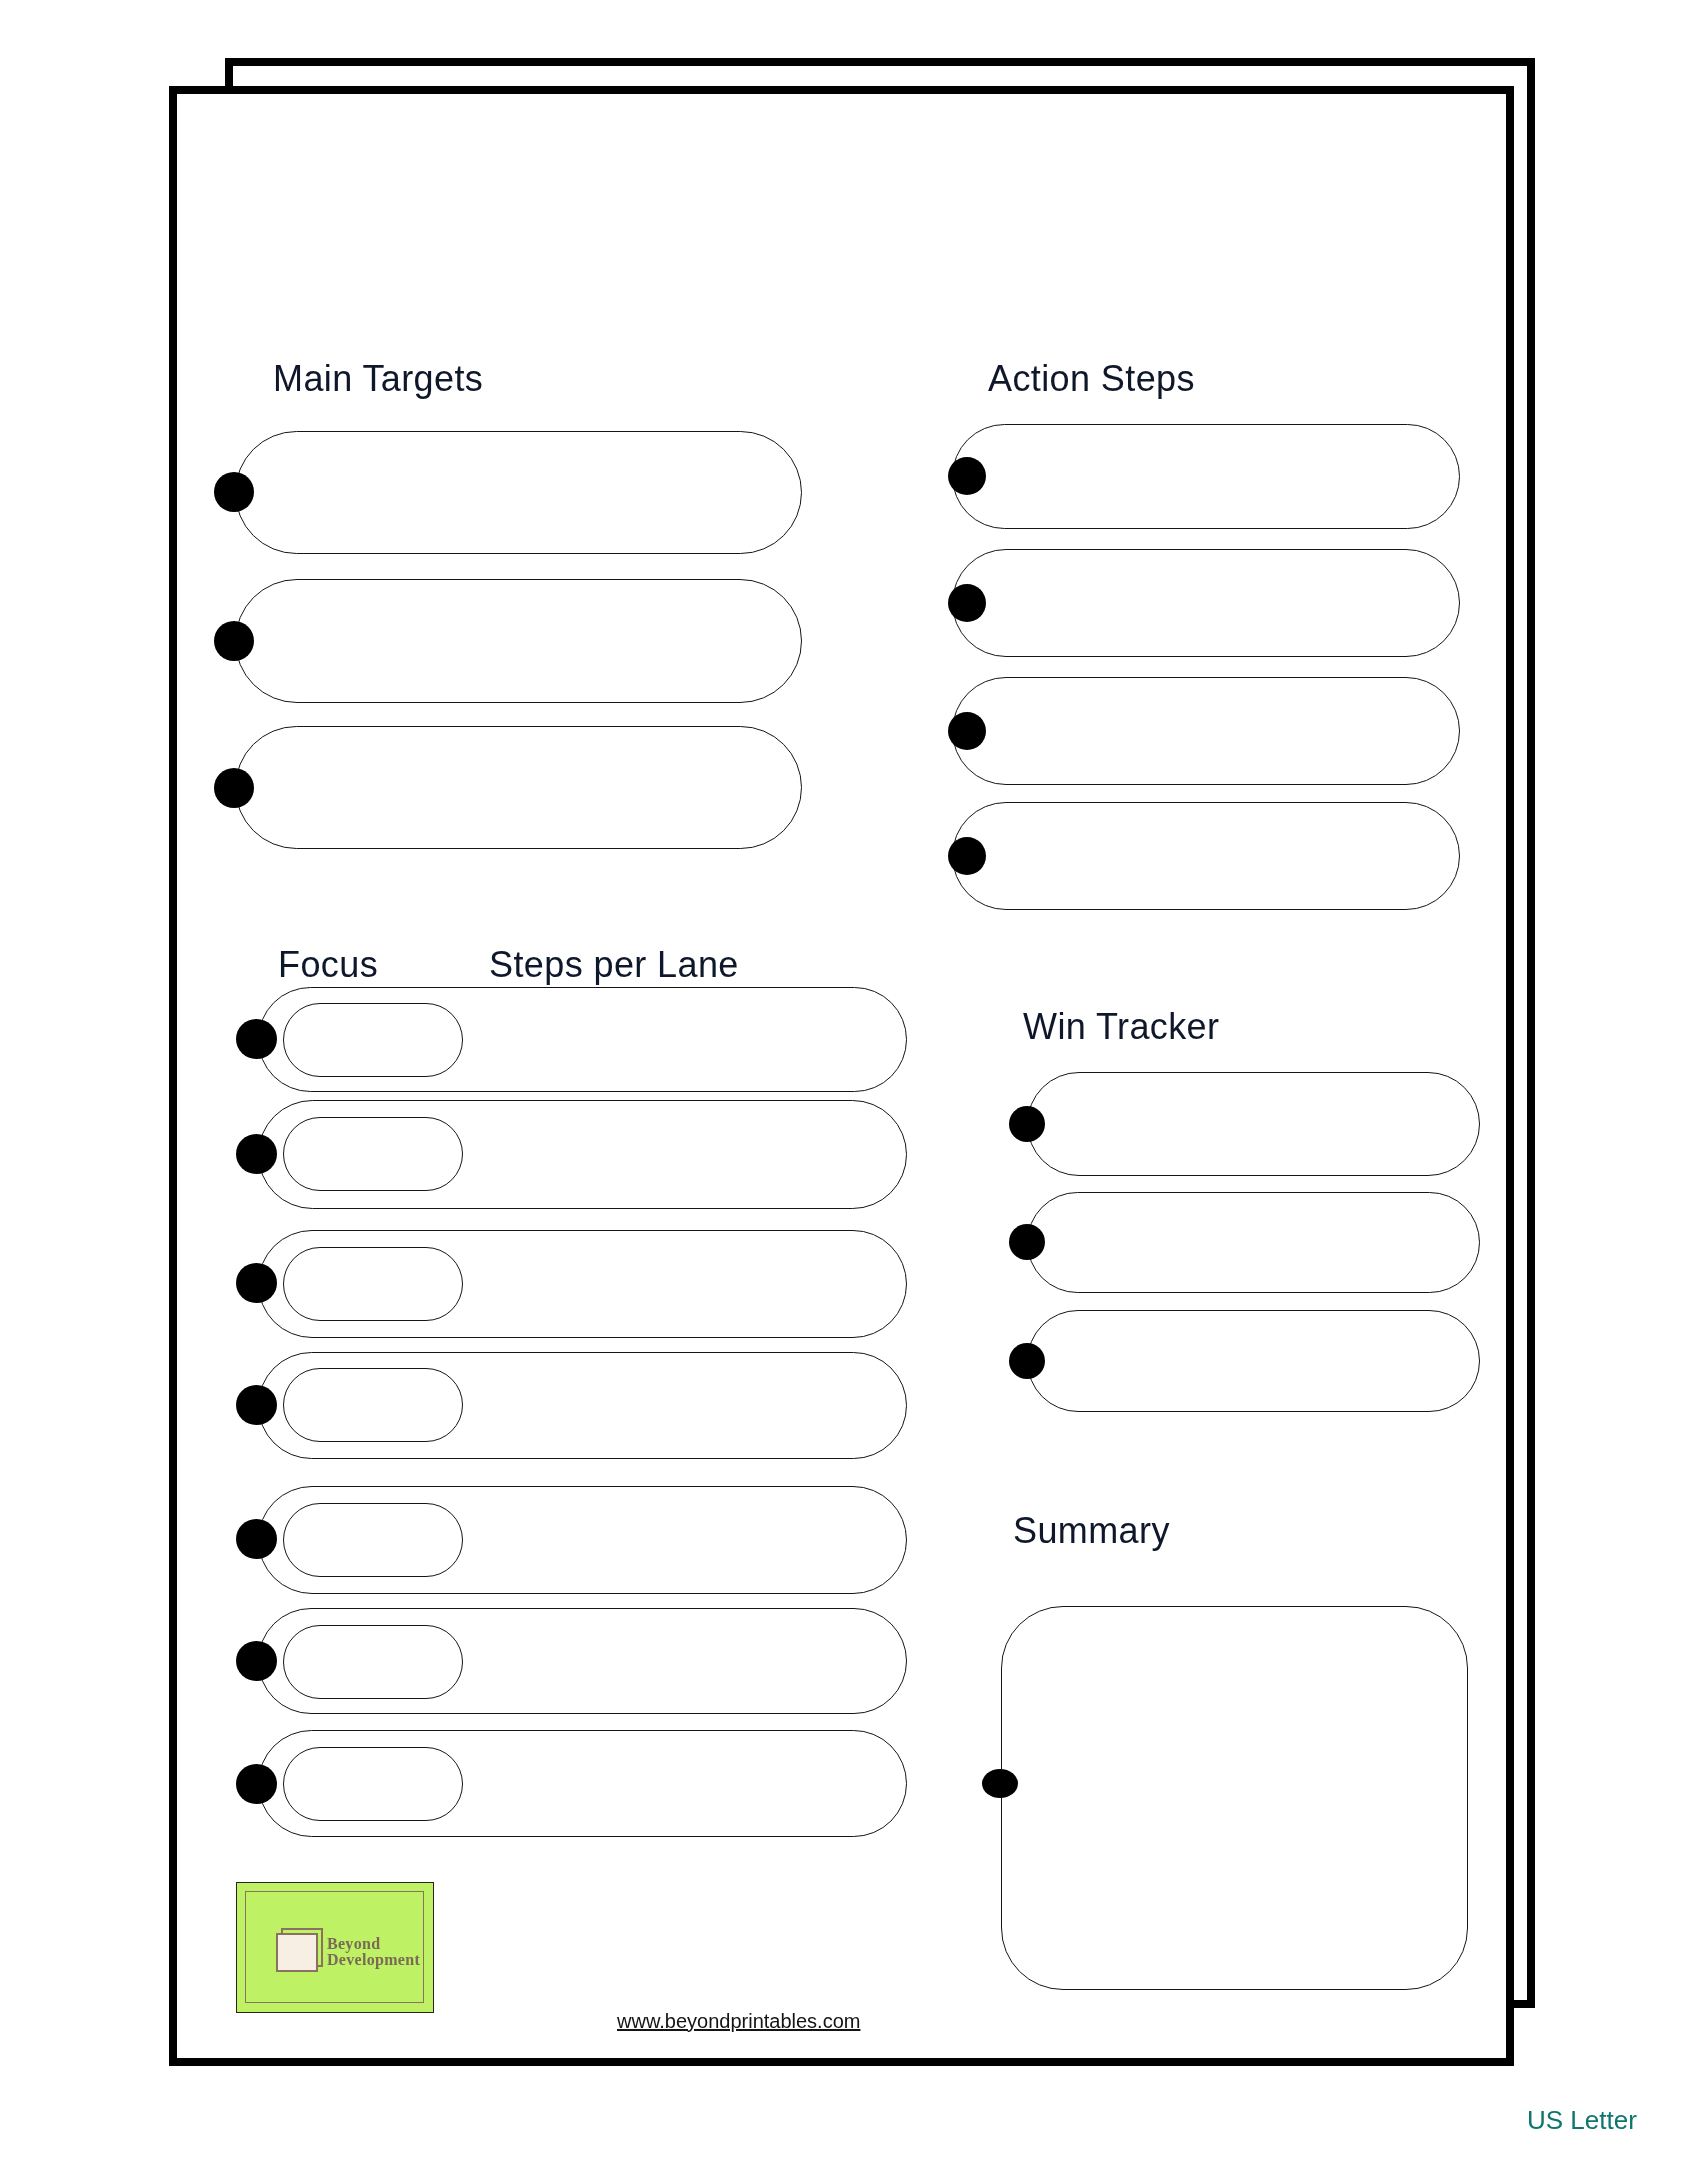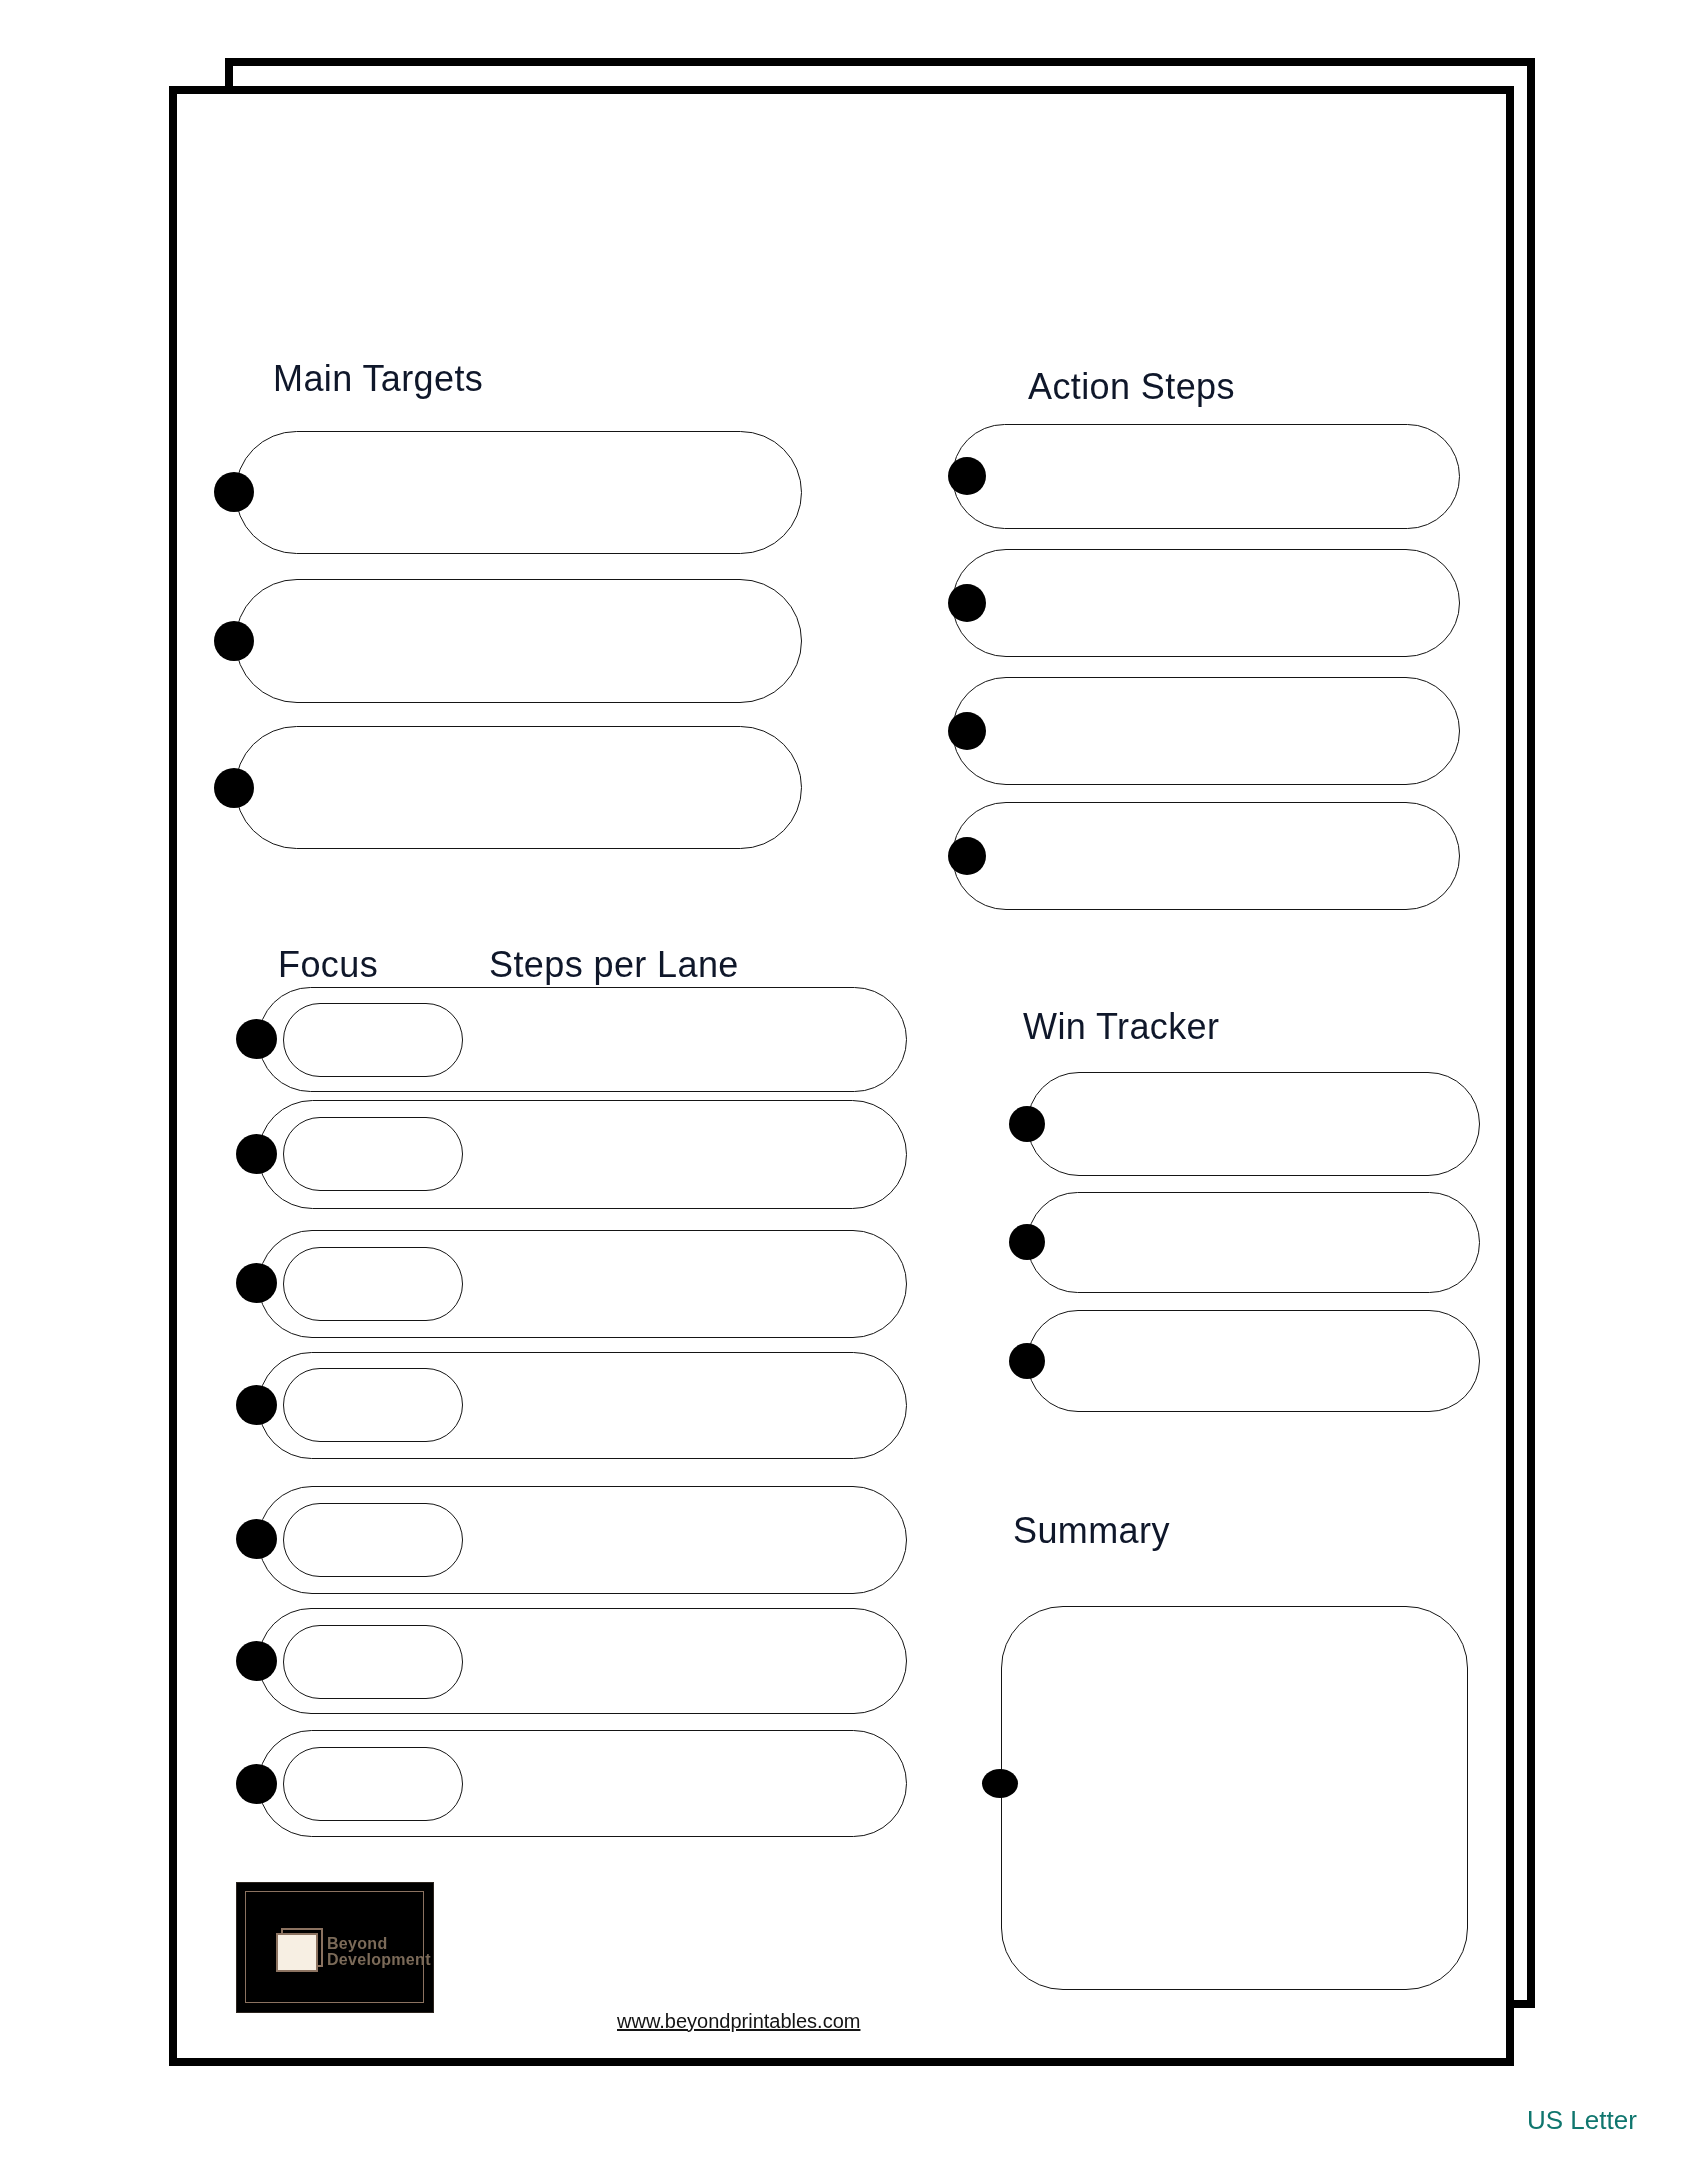--- a/index.html
+++ b/index.html
@@ -48,21 +48,22 @@
     white-space:nowrap;
   }
   .paper-label{
     font-size:26px;
     color:#0f766e;
     white-space:nowrap;
   }
   
   .logo-outer{
     border:1.7px solid #2b241e;
-    background:#000000;
+    background:#bef264;
+    font-family:Liberation Serif, serif;
   }
   .logo-inner-frame{
     border:1.7px solid #8b7260;
     background:transparent;
   }
   .logo-square{
     border:2.6px solid #8b7260;
     background:transparent;
   }
   .logo-square.front{background:#f7efe3;}
@@ -88,21 +89,21 @@
   <div class="abs label" style="left:273px;top:360px;">Main Targets</div>
 
   <div class="abs pill" style="left:235px;top:431px;width:567px;height:123px;"></div>
   <div class="abs pill" style="left:235px;top:579px;width:567px;height:124px;"></div>
   <div class="abs pill" style="left:235px;top:726px;width:567px;height:123px;"></div>
 
   <div class="abs dot" style="left:214px;top:472px;width:40px;height:40px;"></div>
   <div class="abs dot" style="left:214px;top:621px;width:40px;height:40px;"></div>
   <div class="abs dot" style="left:214px;top:768px;width:40px;height:40px;"></div>
 
-  <div class="abs label" style="left:988px;top:368px;margin-left:40px;">Action Steps</div>
+  <div class="abs label" style="left:988px;top:360px;">Action Steps</div>
 
   <div class="abs pill" style="left:952px;top:424px;width:508px;height:105px;"></div>
   <div class="abs pill" style="left:952px;top:549px;width:508px;height:108px;"></div>
   <div class="abs pill" style="left:952px;top:677px;width:508px;height:108px;"></div>
   <div class="abs pill" style="left:952px;top:802px;width:508px;height:108px;"></div>
 
   <div class="abs dot" style="left:948px;top:457px;width:38px;height:38px;"></div>
   <div class="abs dot" style="left:948px;top:584px;width:38px;height:38px;"></div>
   <div class="abs dot" style="left:948px;top:712px;width:38px;height:38px;"></div>
   <div class="abs dot" style="left:948px;top:837px;width:38px;height:38px;"></div>

